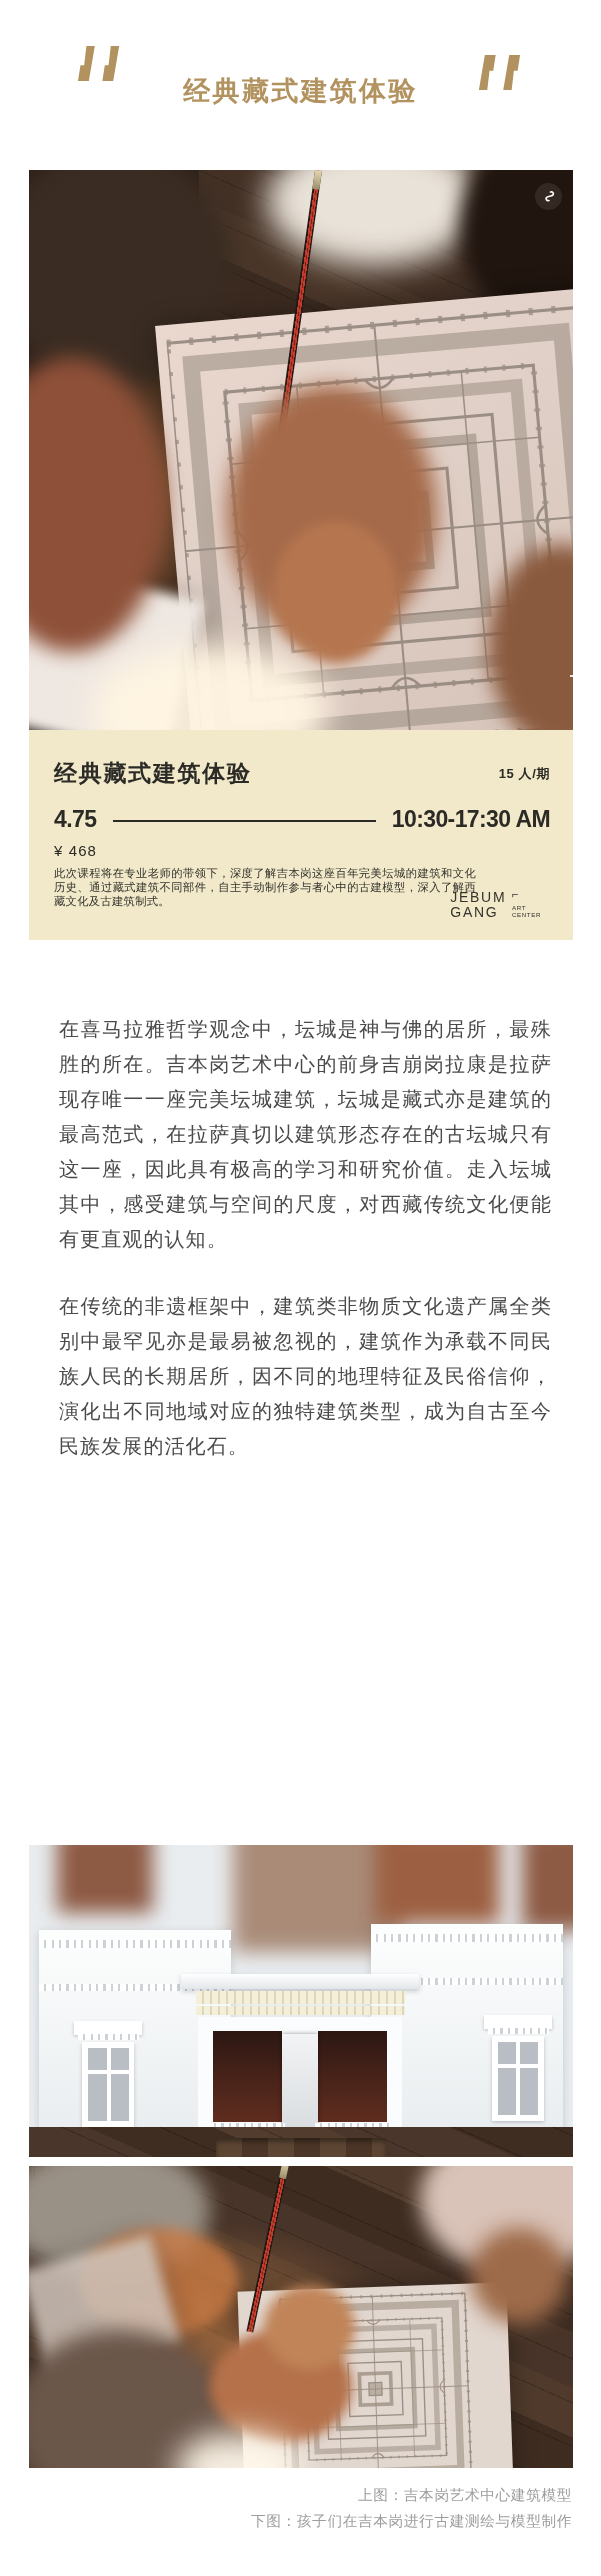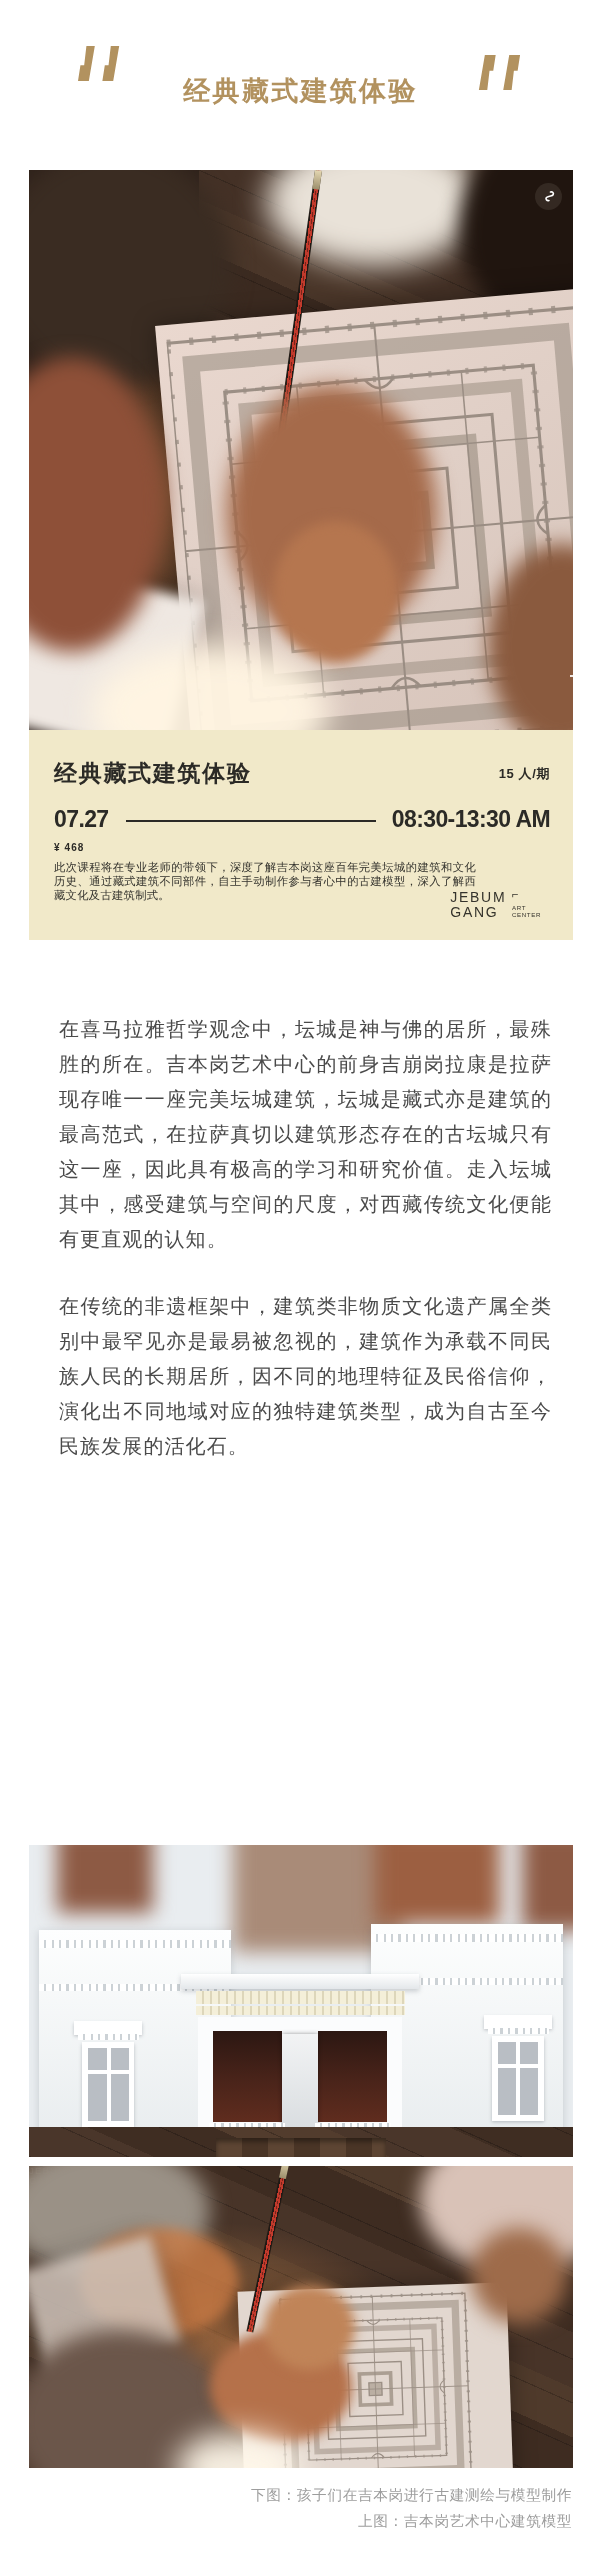--- a/index.html
+++ b/index.html
@@ -50,21 +50,21 @@
 
   
   .card { left:29px; top:730px; width:544px; height:210px; background:#f1e9c9; color:#2b2a26;
     padding:28px 23px 0 25px; }
   .card-row1 { display:flex; align-items:flex-start; justify-content:space-between; }
   .card-title { font-size:23px; font-weight:700; letter-spacing:1.7px; }
   .card-capacity { font-size:13px; font-weight:700; margin-top:6.8px; letter-spacing:0.6px; }
   .card-row2 { display:flex; align-items:center; margin-top:17px; }
   .card-date, .card-time { font-size:23px; font-weight:700; letter-spacing:-0.6px; white-space:nowrap; }
   .card-line { flex:1; height:1.7px; background:#2b2a26; margin:3.4px 16px 0 17px; }
-  .card-price { font-size:10px; font-weight:700; margin-top:9px; letter-spacing:1.1px; }
+  .card-price { font-size:15px; font-weight:400; margin-top:9px; letter-spacing:1.1px; }
   .card-label { font-size:14px; font-weight:700; margin-top:13.6px; letter-spacing:0.6px; }
   .card-desc { width:422px; margin-top:6.8px; font-size:11.3px; line-height:14px; letter-spacing:0.3px;
     text-align:justify; color:#33322d; }
   .jlogo { position:absolute; right:32px; top:160px; display:flex; gap:5.7px; color:#35332c; }
   .jlogo .jmain { font-size:14px; letter-spacing:1.7px; line-height:14.7px; font-weight:400; }
   .jlogo .jside { display:flex; flex-direction:column; font-size:6.2px; line-height:6.8px; letter-spacing:0.6px; }
   .jlogo .jmark { font-size:11.3px; line-height:8px; margin-bottom:6.8px; }
 
   
   .article { left:59px; top:1012px; width:493px; color:#4a4a4a; font-size:20px; line-height:35px;
@@ -164,23 +164,23 @@
         </svg>
     </div>
   </div>
 
   <div class="abs card">
     <div class="card-row1">
       <div class="card-title">经典藏式建筑体验</div>
       <div class="card-capacity">15 人/期</div>
     </div>
     <div class="card-row2">
-      <div class="card-date">07.27</div>
+      <div class="card-date">4.75</div>
       <div class="card-line"></div>
-      <div class="card-time">08:30-13:30 AM</div>
+      <div class="card-time">10:30-17:30 AM</div>
     </div>
     <div class="card-price">¥ 468</div>
     <div class="card-desc">此次课程将在专业老师的带领下，深度了解吉本岗这座百年完美坛城的建筑和文化历史、通过藏式建筑不同部件，自主手动制作参与者心中的古建模型，深入了解西藏文化及古建筑制式。</div>
     <div class="jlogo">
       <div class="jmain">
         <div>JEBUM</div>
         <div>GANG</div>
       </div>
       <div class="jside">
         <span class="jmark">⌐</span>
@@ -268,18 +268,18 @@
       </div>
       <div class="jside">
         <span class="jmark">⌐</span>
         <span>ART</span>
         <span>CENTER</span>
       </div>
     </div>
   </div>
 
   <div class="abs captions">
+    <div>上图：吉本岗艺术中心建筑模型</div>
     <div>下图：孩子们在吉本岗进行古建测绘与模型制作</div>
-    <div>上图：吉本岗艺术中心建筑模型</div>
   </div>
 
 </div>
 
 
 </body></html>

